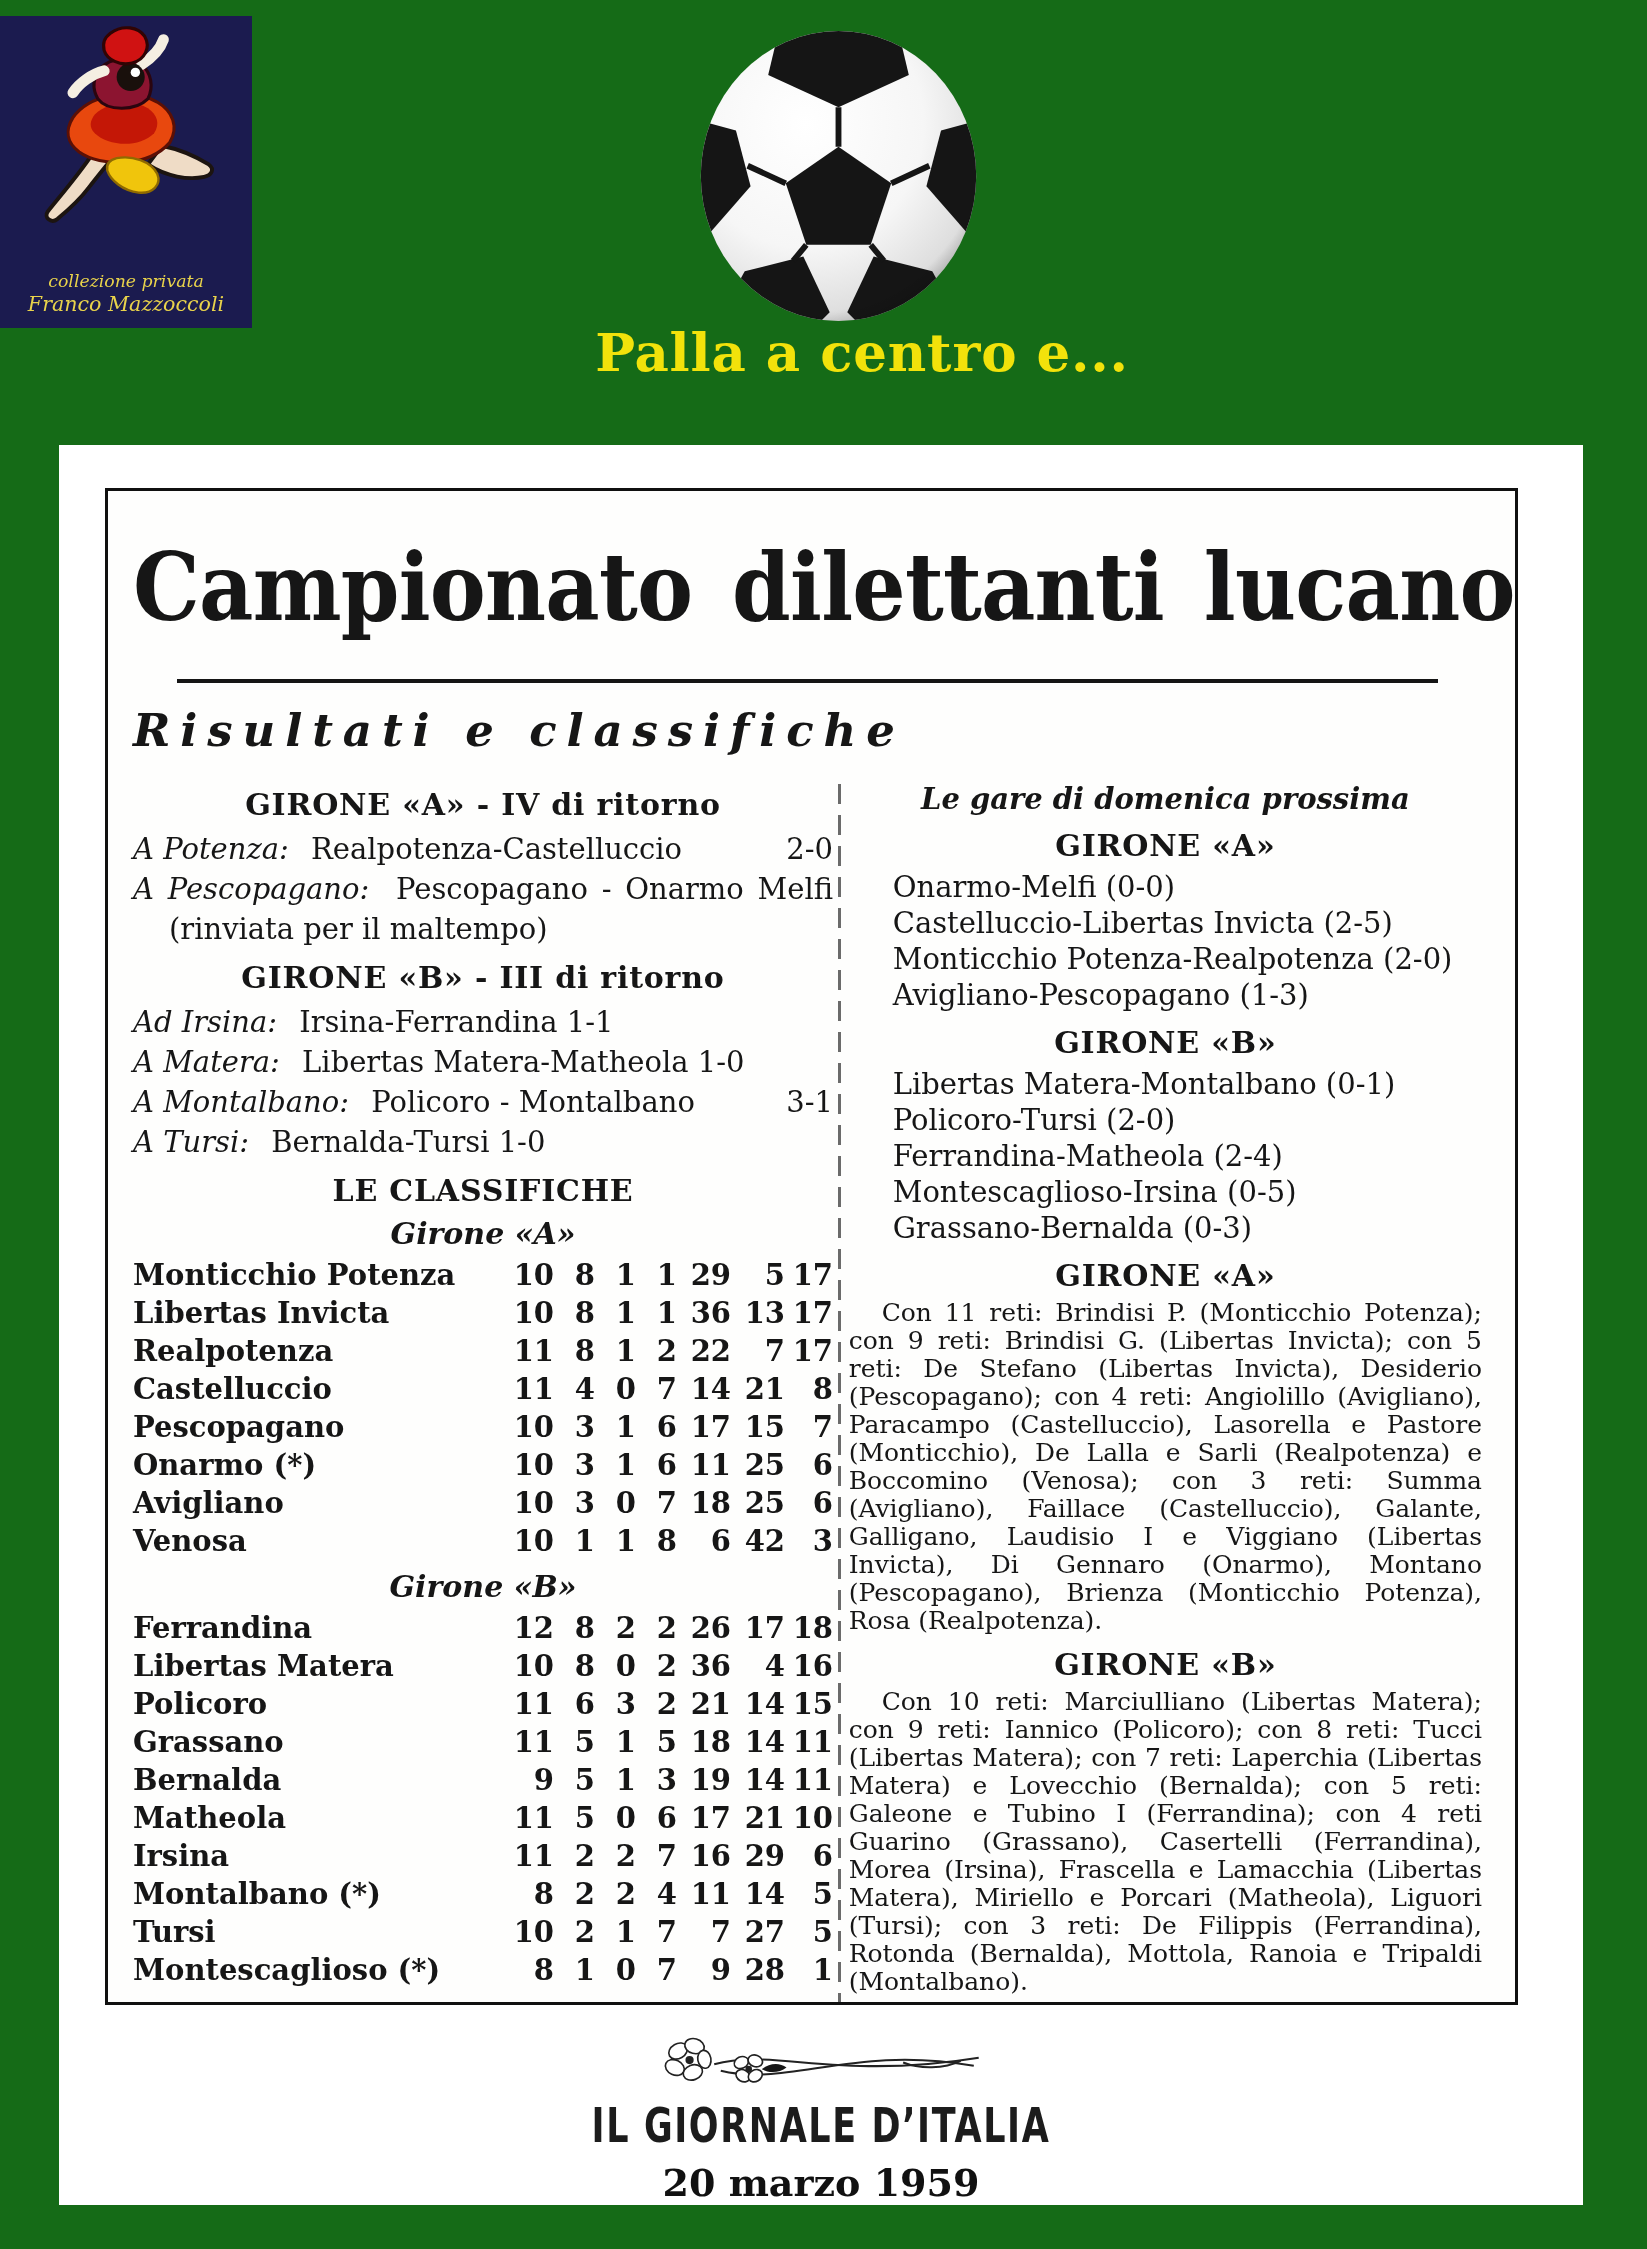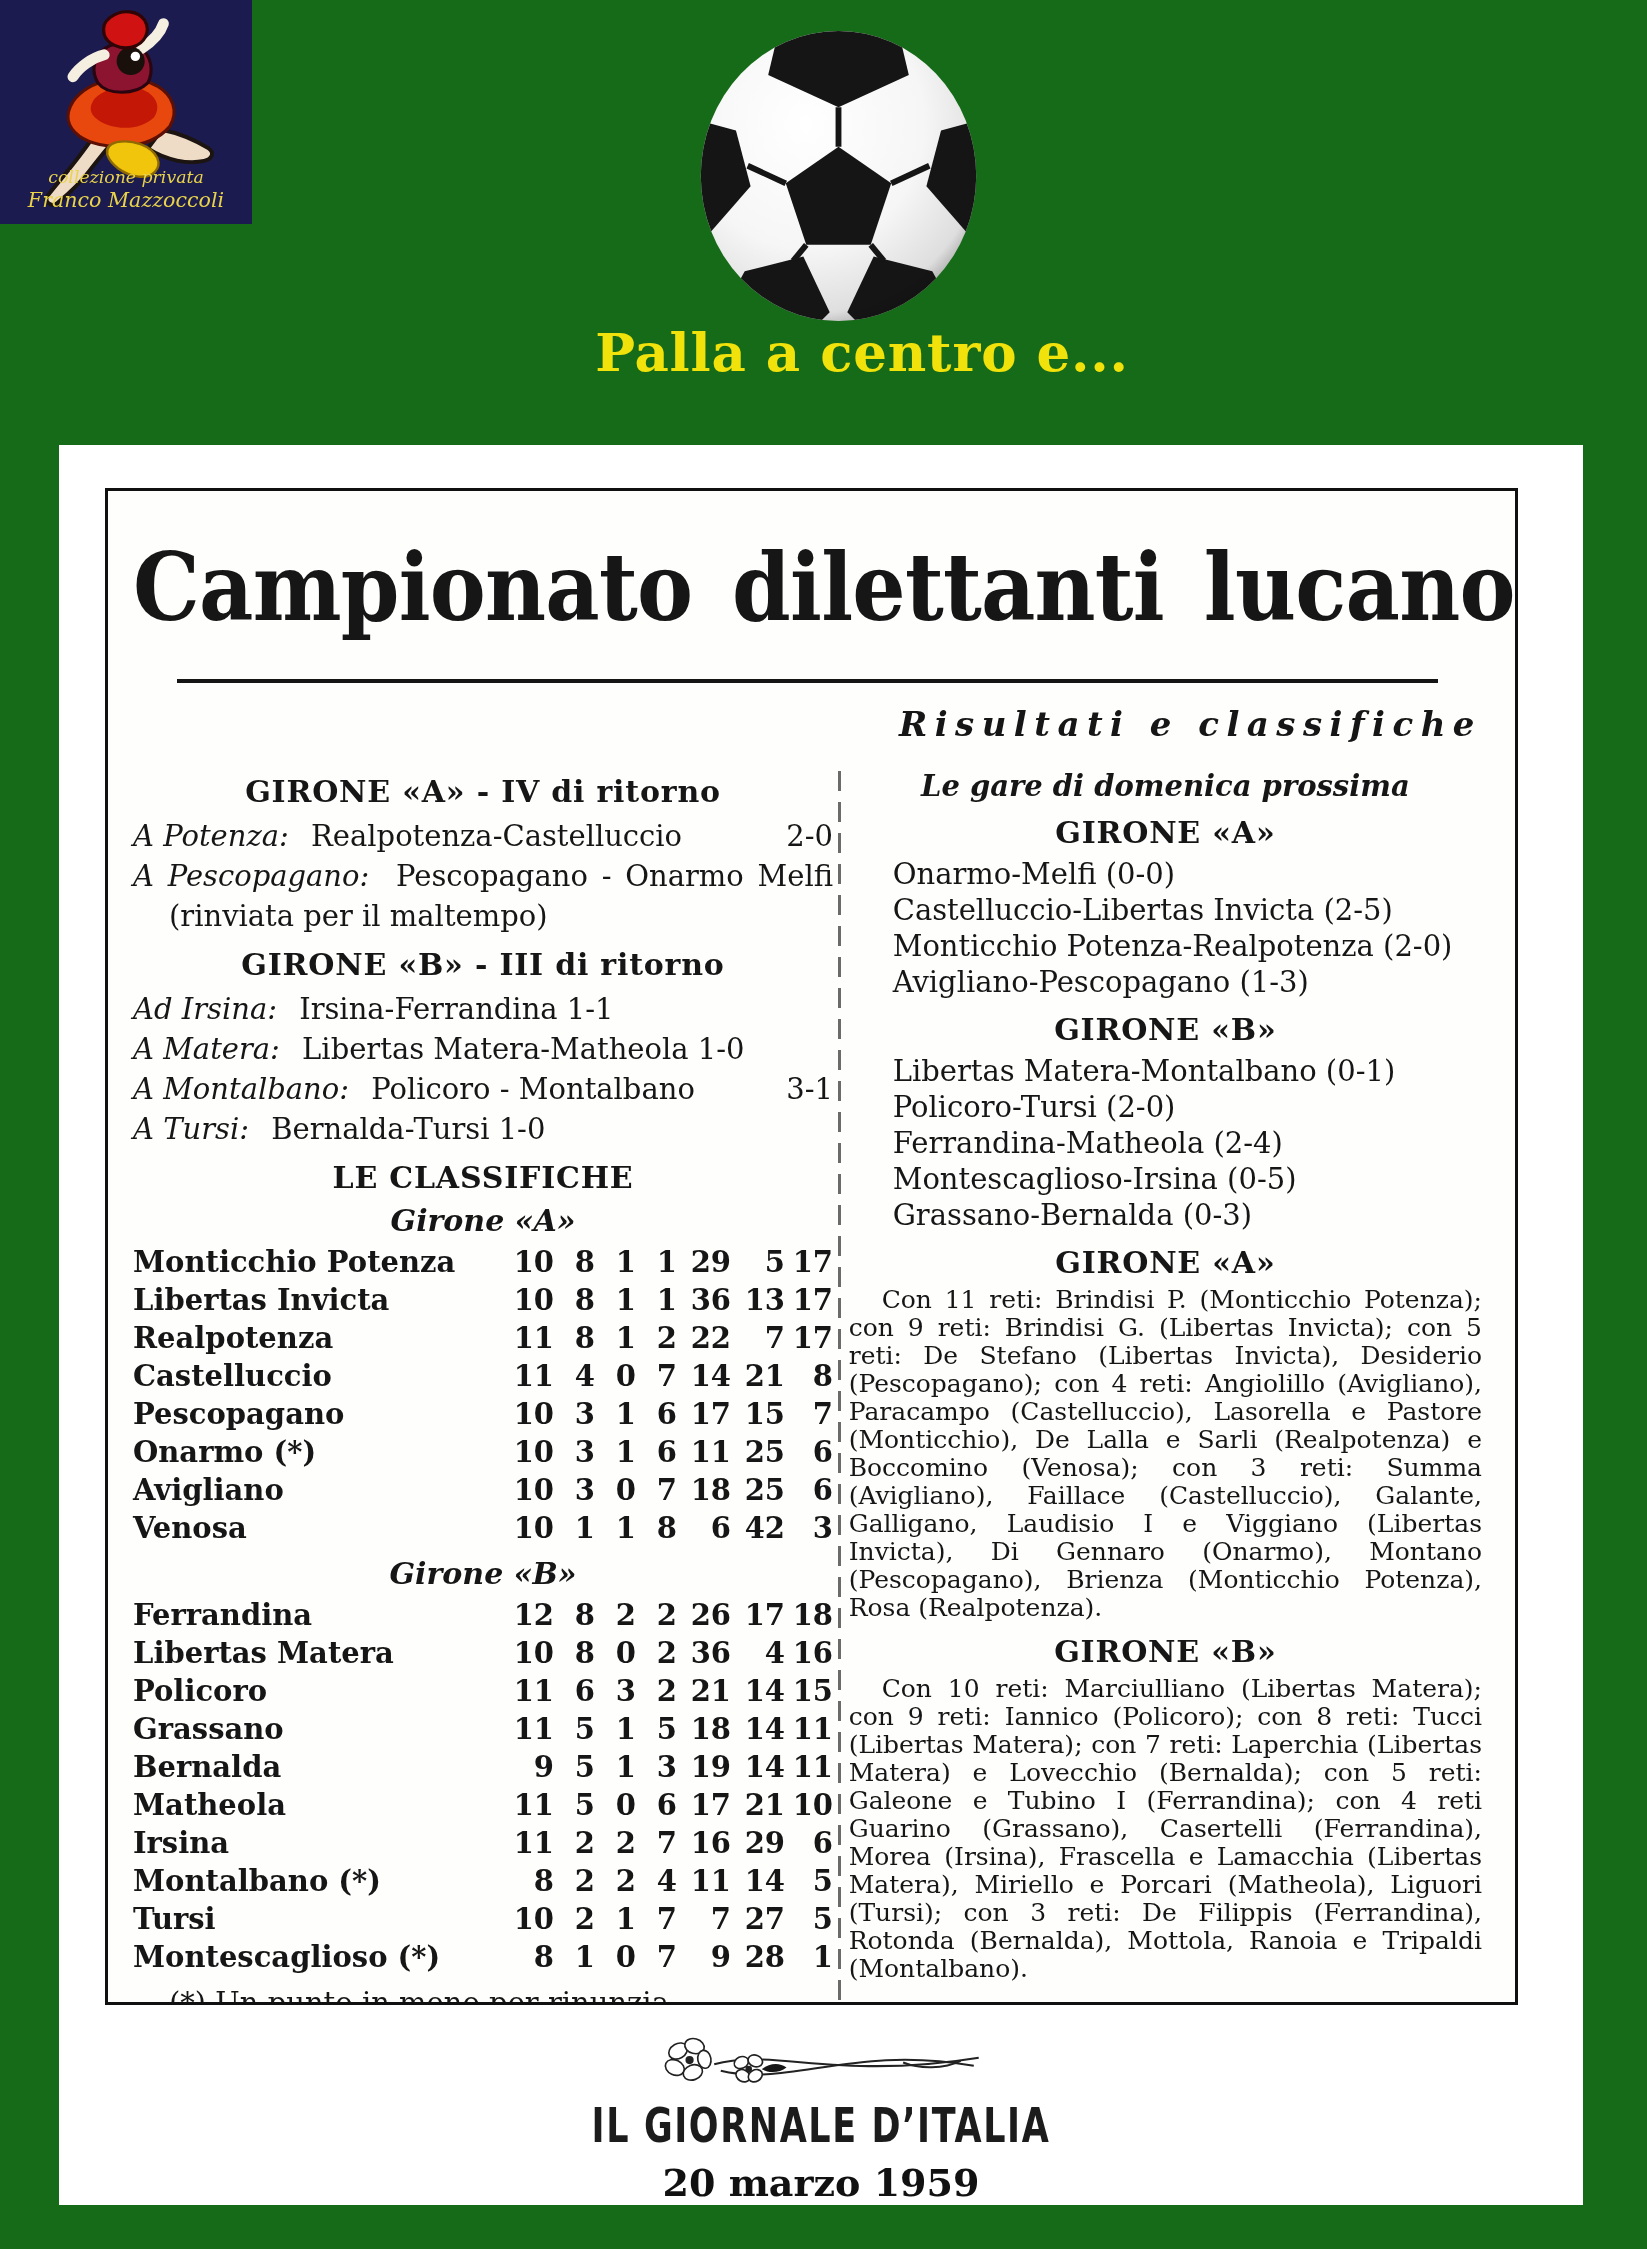--- a/index.html
+++ b/index.html
@@ -1,20 +1,20 @@
 <!DOCTYPE html>
 <html style="font-size:13px"><head>
 <meta charset="utf-8">
 <style>
   html,body{margin:0;padding:0;}
   #page{position:relative;width:1647px;height:2250px;background:#156b17;overflow:hidden;
         font-family:"DejaVu Serif","Liberation Serif",serif;color:#161616;}
 
   
-  .logo-box{position:absolute;left:0;top:0;width:252px;height:224px;background:#1b1b4f;}
+  .logo-box{position:absolute;left:0;top:16px;width:252px;height:312px;background:#1b1b4f;}
   .logo-box svg{position:absolute;left:23px;top:8.2px;width:206px;height:206px;}
   .logo-caption{position:absolute;left:0;bottom:10px;width:100%;text-align:center;
                 color:#e9d34b;font-style:italic;line-height:1.25;}
   .logo-caption .cap1{font-size:17.3px;}
   .logo-caption .cap2{font-size:20.6px;}
 
   .ball{position:absolute;left:692px;top:23px;width:293px;height:306px;}
 
   .page-title{position:absolute;left:63px;top:321px;width:1598px;text-align:center;
               font-weight:bold;font-size:53px;color:#f2e20b;letter-spacing:0.8px;}
@@ -23,22 +23,22 @@
   .panel{position:absolute;left:59px;top:445px;width:1524px;height:1760px;background:#ffffff;}
 
   .clipping{position:absolute;left:46px;top:43px;width:1413px;height:1517px;
             box-sizing:border-box;border:3.3px solid #101010;background:#fefefd;
             padding:0 33px 0 25px;overflow:hidden;}
 
   .headline{margin-top:41px;text-align:center;font-weight:bold;font-size:84px;
             letter-spacing:-0.8px;word-spacing:11.5px;white-space:nowrap;
             transform:scaleY(1.12);transform-origin:center top;}
   .headrule{height:4.1px;background:#151515;margin:48px 44px 0 44px;}
-  .subtitle{margin-top:21.4px;text-align:right;font-weight:bold;font-style:italic;
-            font-size:34px;letter-spacing:0.22em;}
+  .subtitle{margin-top:21.4px;text-align:left;font-weight:bold;font-style:italic;
+            font-size:45px;letter-spacing:0.22em;}
 
   .columns{display:flex;margin-top:18px;align-items:stretch;}
   .col.left{width:700px;flex:0 0 auto;}
   .divider{flex:0 0 2.5px;margin:8.2px 8.2px 0 5px;
            background:repeating-linear-gradient(180deg,#3a3a3a 0 20px,transparent 20px 31px);
            opacity:.75;}
   .col.right{flex:1 1 auto;min-width:0;}
 
   h3.section{margin:11.5px 0 6.6px 0;text-align:center;font-size:30px;font-weight:bold;letter-spacing:0.8px;}
   .gtitle{margin:8.2px 0 5px 0;text-align:center;font-size:30px;font-weight:bold;font-style:italic;}

